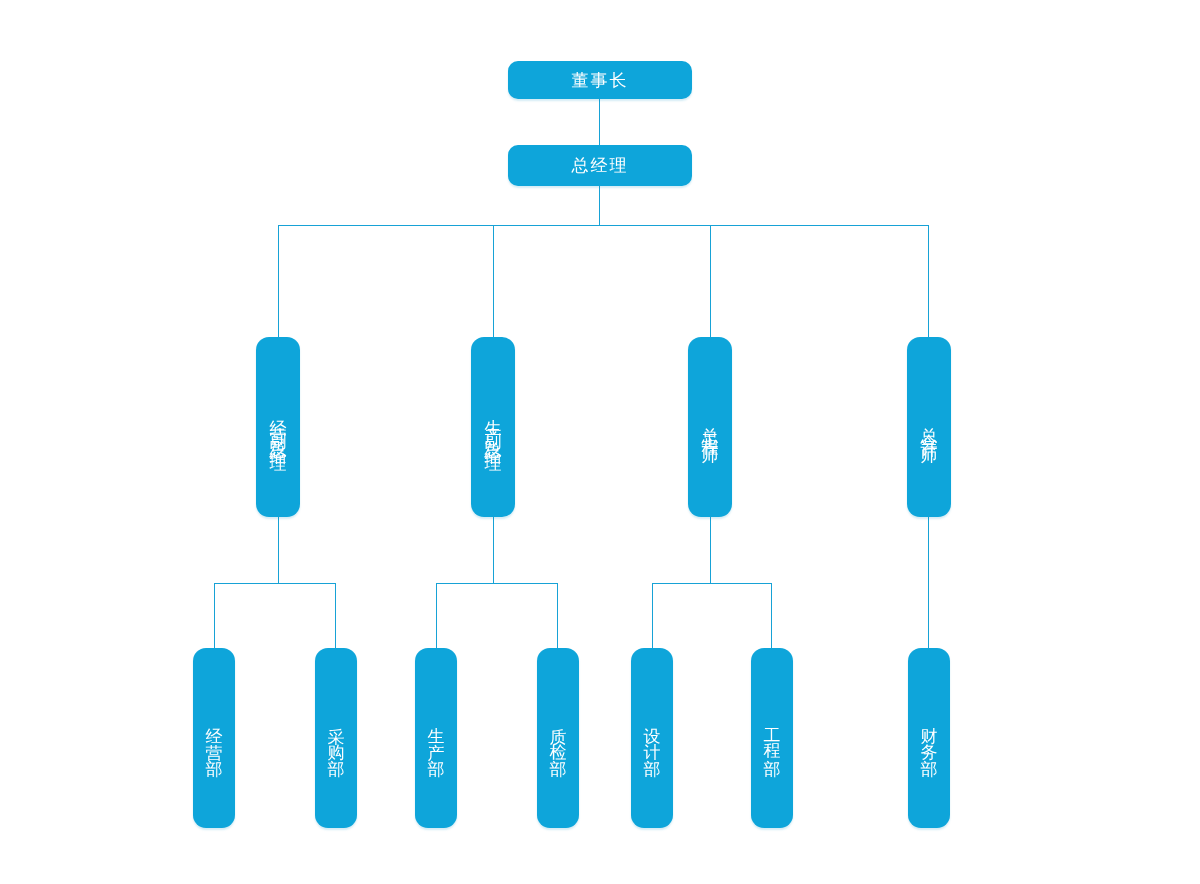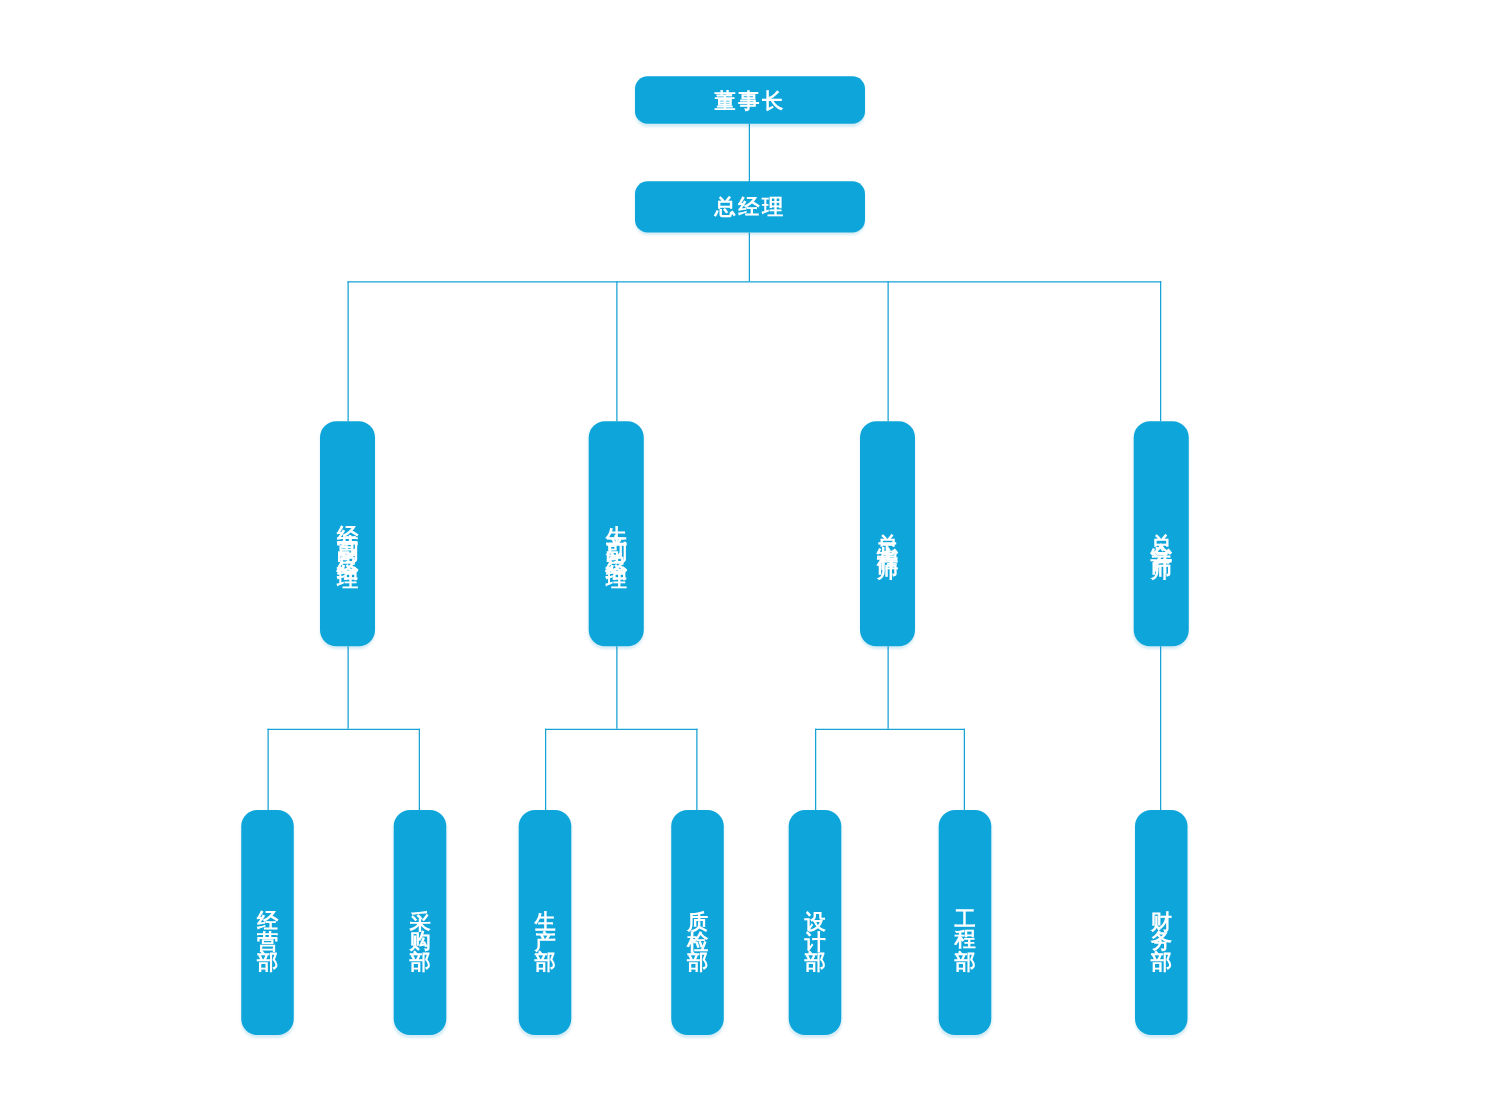--- a/index.html
+++ b/index.html
@@ -1,21 +1,21 @@
 <!DOCTYPE html>
 <html style="--node-fill: #0ea5da; --node-text: #ffffff; --connector: #17a2d6; --bg: #ffffff;"><head>
 <meta charset="utf-8">
 <style>
   :root {
     --node-fill: #0ea5da;
     --node-text: #ffffff;
     --connector: #17a2d6;
     --bg: #ffffff;
   }
-  * { margin: 0; padding: 0; box-sizing: border-box; font-weight: bold; }
+  * { margin: 0; padding: 0; box-sizing: border-box; }
   html, body {
     background: var(--bg);
     font-family: "Liberation Sans", sans-serif;
   }
   .canvas {
     position: relative;
     width: 1200px;
     height: 884px;
     background: var(--bg);
     overflow: hidden;

